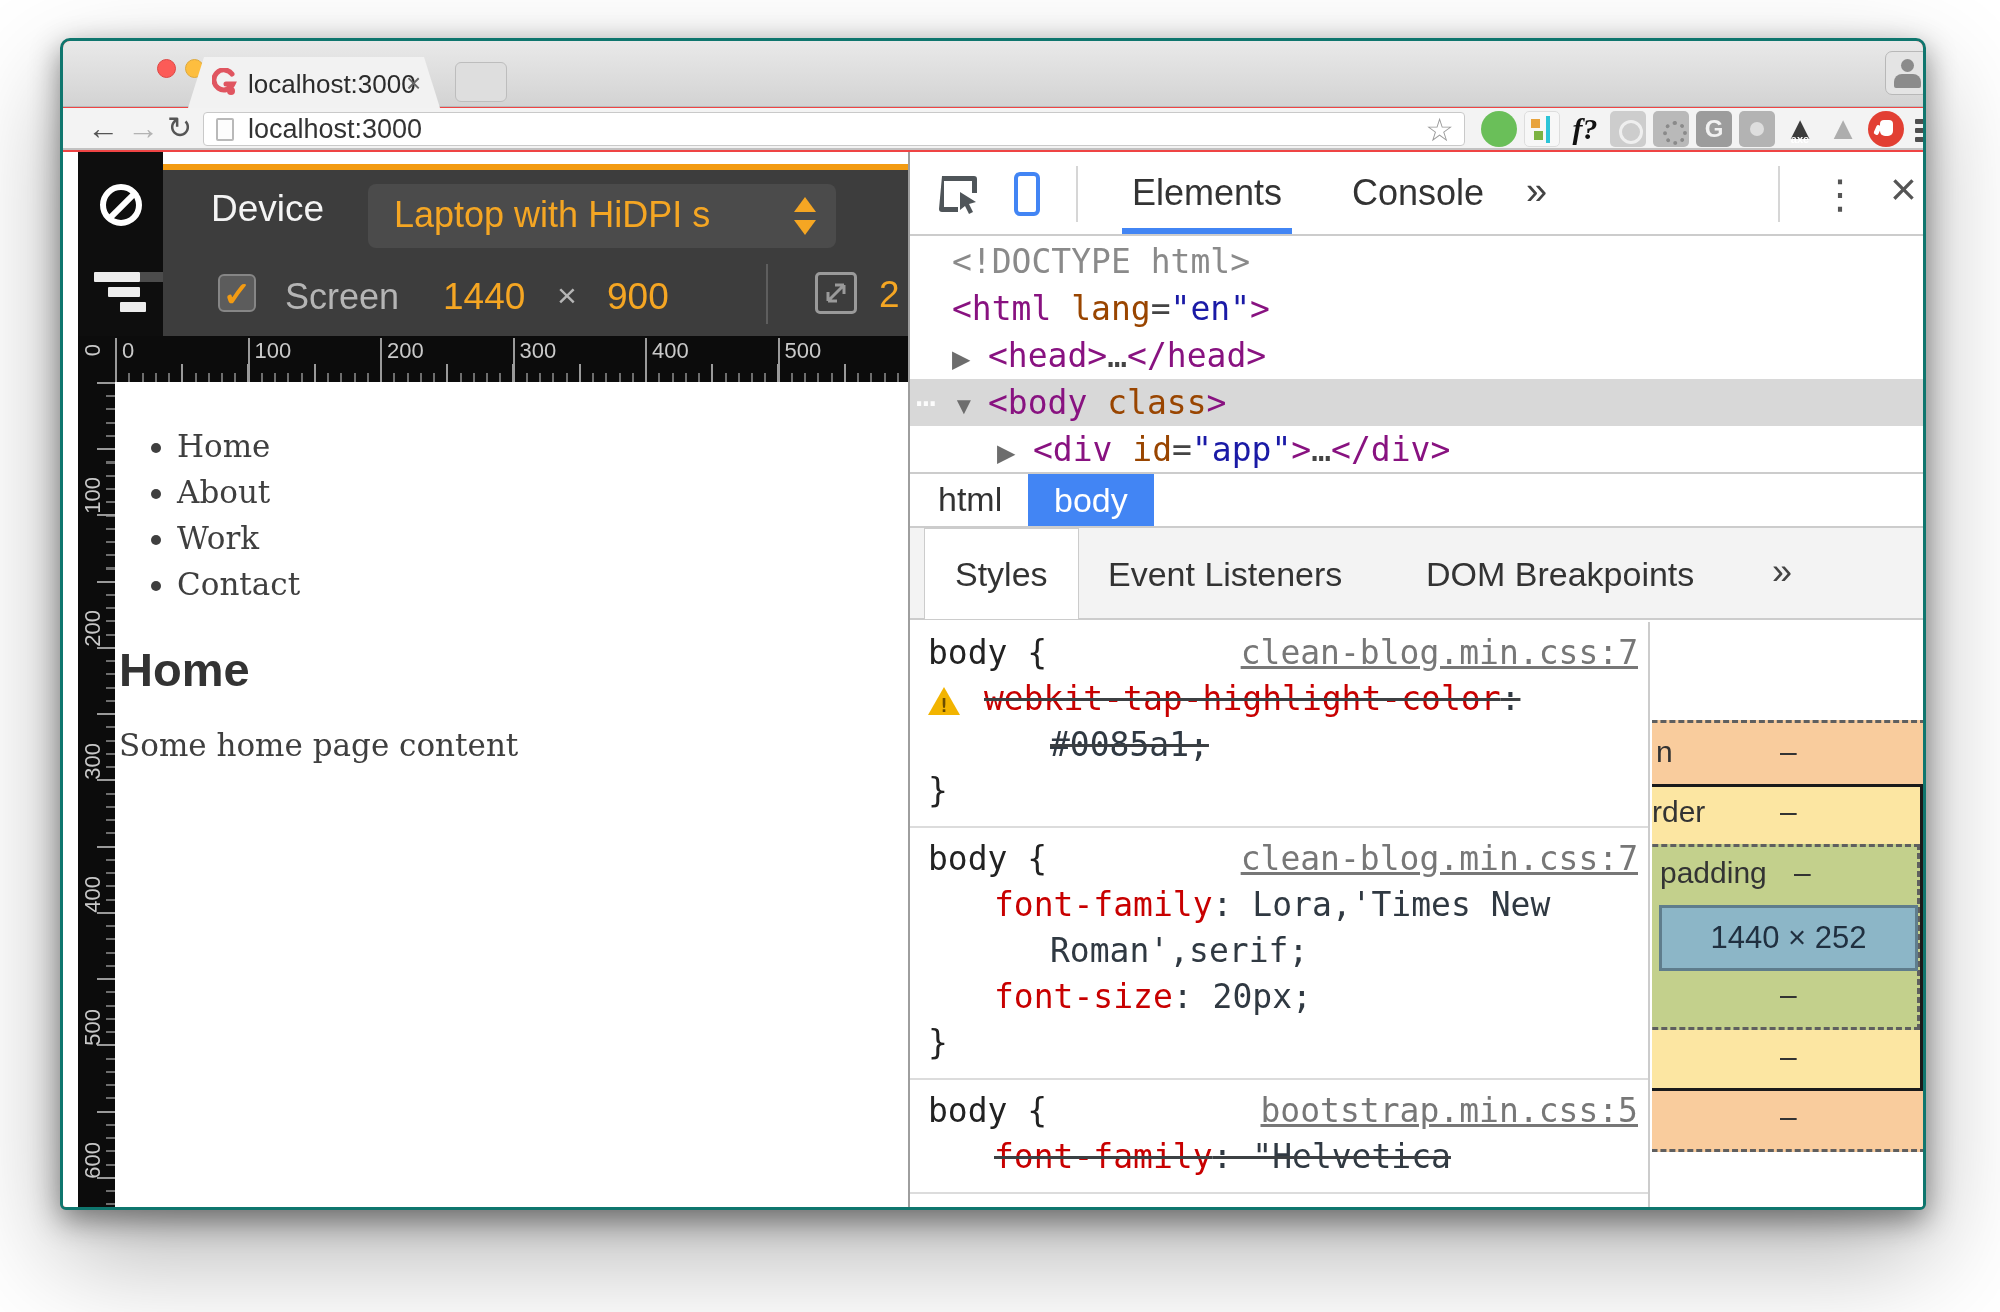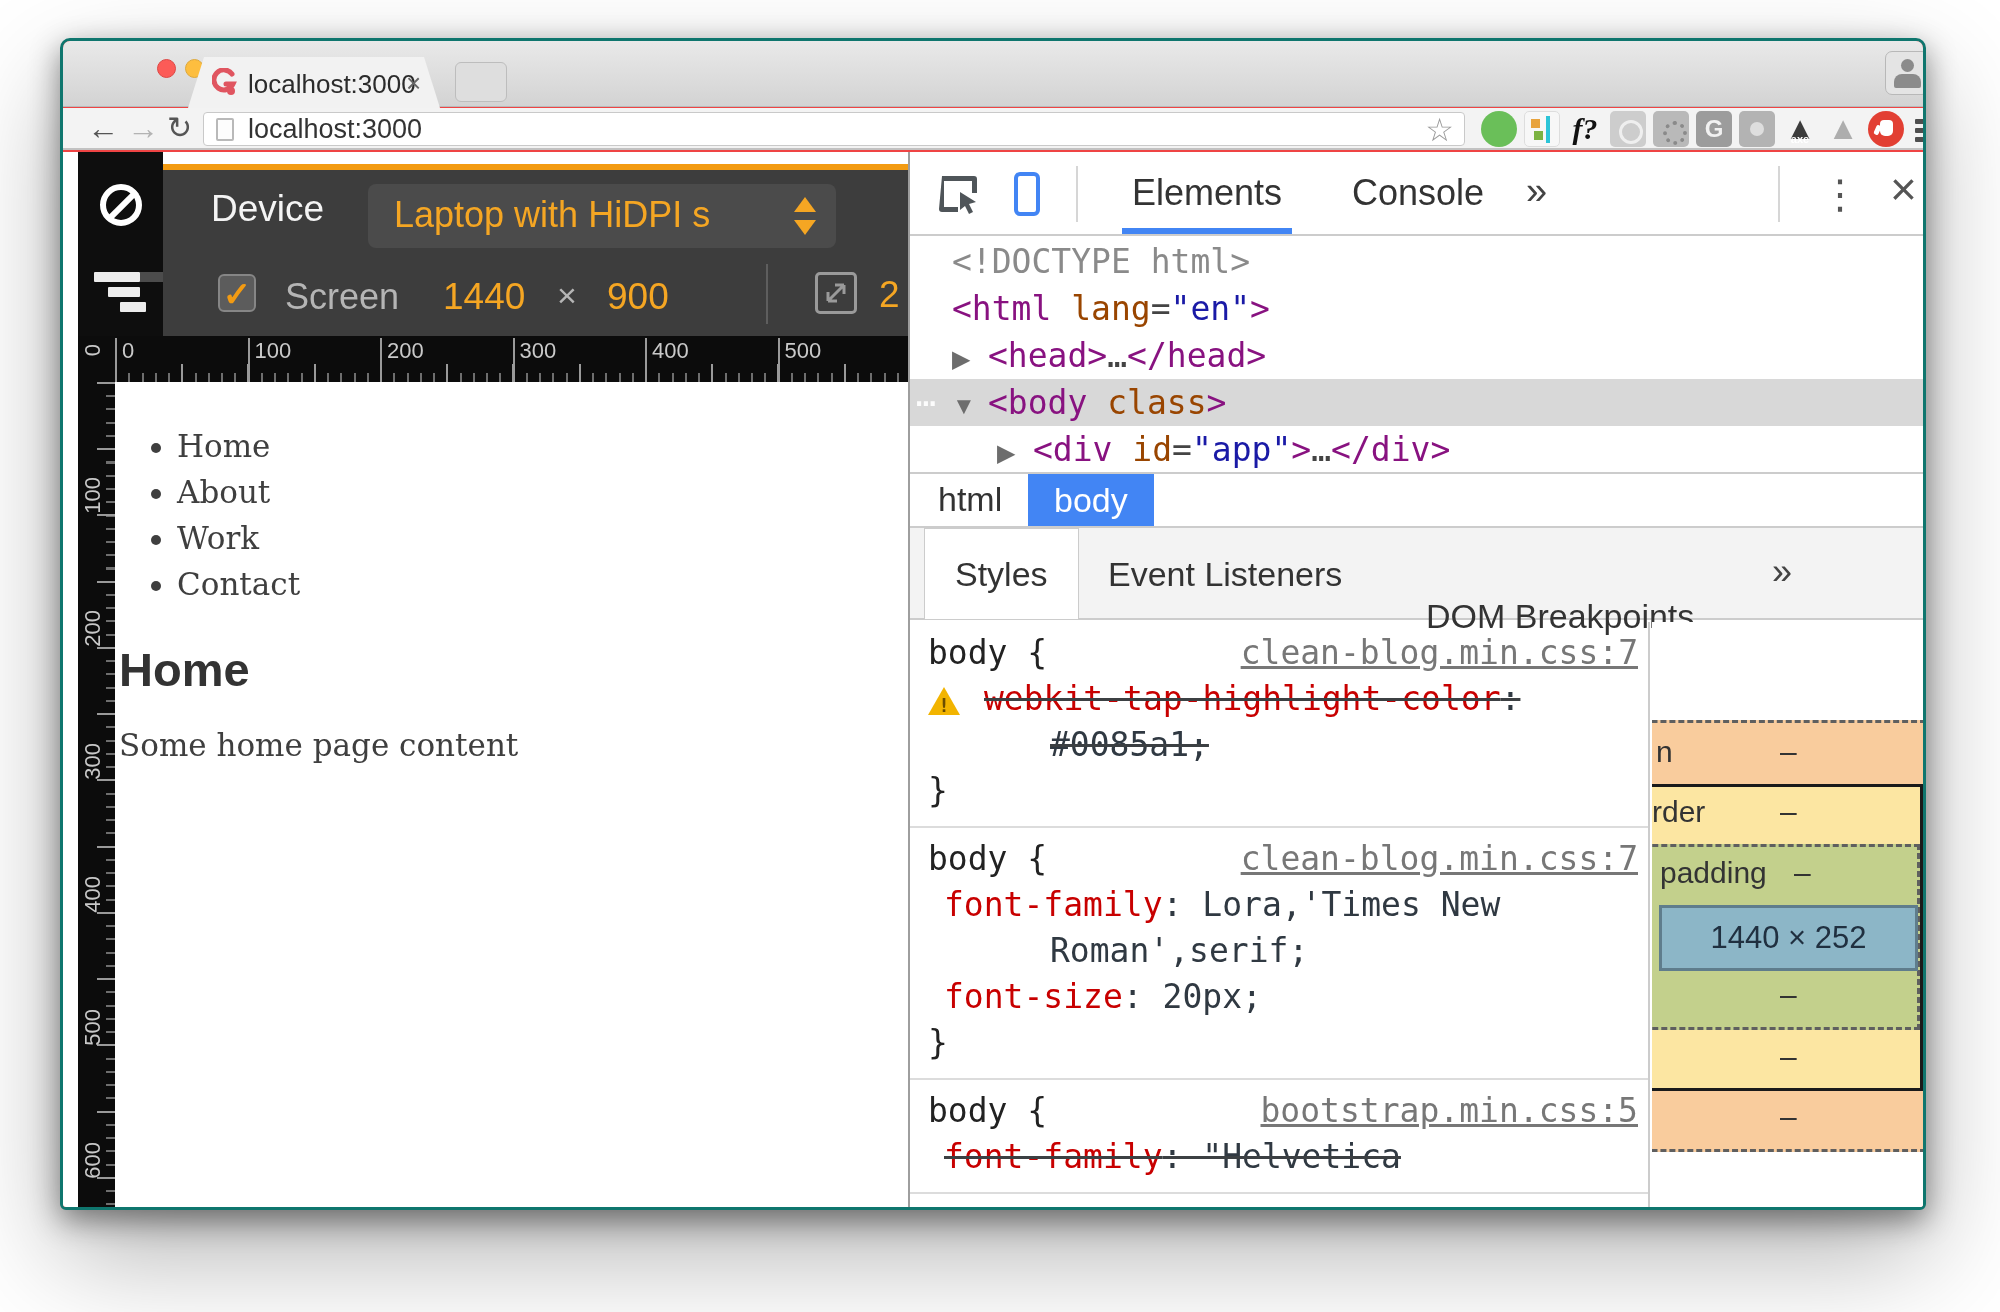--- a/index.html
+++ b/index.html
@@ -144,30 +144,30 @@
 
   
   #crumbbar { left:0; top:320px; right:0; height:54px; border-top:2px solid #ccc; background:#fff; font-size:34px; color:#333; }
   #crumb-html { left:28px; top:6px; }
   #crumb-body { left:118px; top:0; height:52px; line-height:52px; padding:0 26px; background:#4285f4; color:#fff; }
 
   
   #styletabs { left:0; top:374px; right:0; height:94px; background:#f3f3f3; border-top:2px solid #ccc; border-bottom:2px solid #ccc; font-size:34px; color:#333; }
   #stab-styles { left:14px; top:0; height:92px; line-height:90px; padding:0 30px; background:#fff; border:1px solid #ccc;text-align:center; }
   #stab-events { left:176px; top:0; line-height:92px; padding:0 22px; }
-  #stab-dom { left:494px; top:0; line-height:92px; padding:0 22px;margin-top:42px; }
+  #stab-dom { left:494px; top:0; line-height:92px; padding:0 22px; }
   #stab-more { left:862px; top:0; line-height:88px; font-size:36px; color:#444; }
 
   
   #stylesarea { left:0; top:470px; right:0; bottom:0; }
   #rulepane { left:0; top:0; width:740px; bottom:0; border-right:2px solid #ccc; overflow:hidden;
               font-family:"DejaVu Sans Mono","Liberation Mono",monospace; font-size:33px; color:#303942; }
   .rule { position:relative; padding:8px 0 12px 0; border-bottom:2px solid #dcdcdc; }
   .cl { position:relative; line-height:46px; padding-left:18px; white-space:nowrap; }
-  .cl.ind1 { padding-left:34px; }
+  .cl.ind1 { padding-left:84px; }
   .cl.ind2 { padding-left:140px; }
   .cl.warned { padding-left:74px; }
   .srclink { position:absolute; right:10px; top:0; color:#777; text-decoration:underline; }
   .tk-sel { color:#222; }
   .tk-prop { color:#c80000; }
   .tk-val { color:#303942; }
   .tk-struck { text-decoration:line-through; text-decoration-color:#3c4043; }
   .warn { position:absolute; left:16px; top:7px; }
   .swatch { display:inline-block; width:28px; height:28px; border:2px solid #888; vertical-align:-3px; margin-right:6px; background:#404040; }
 

